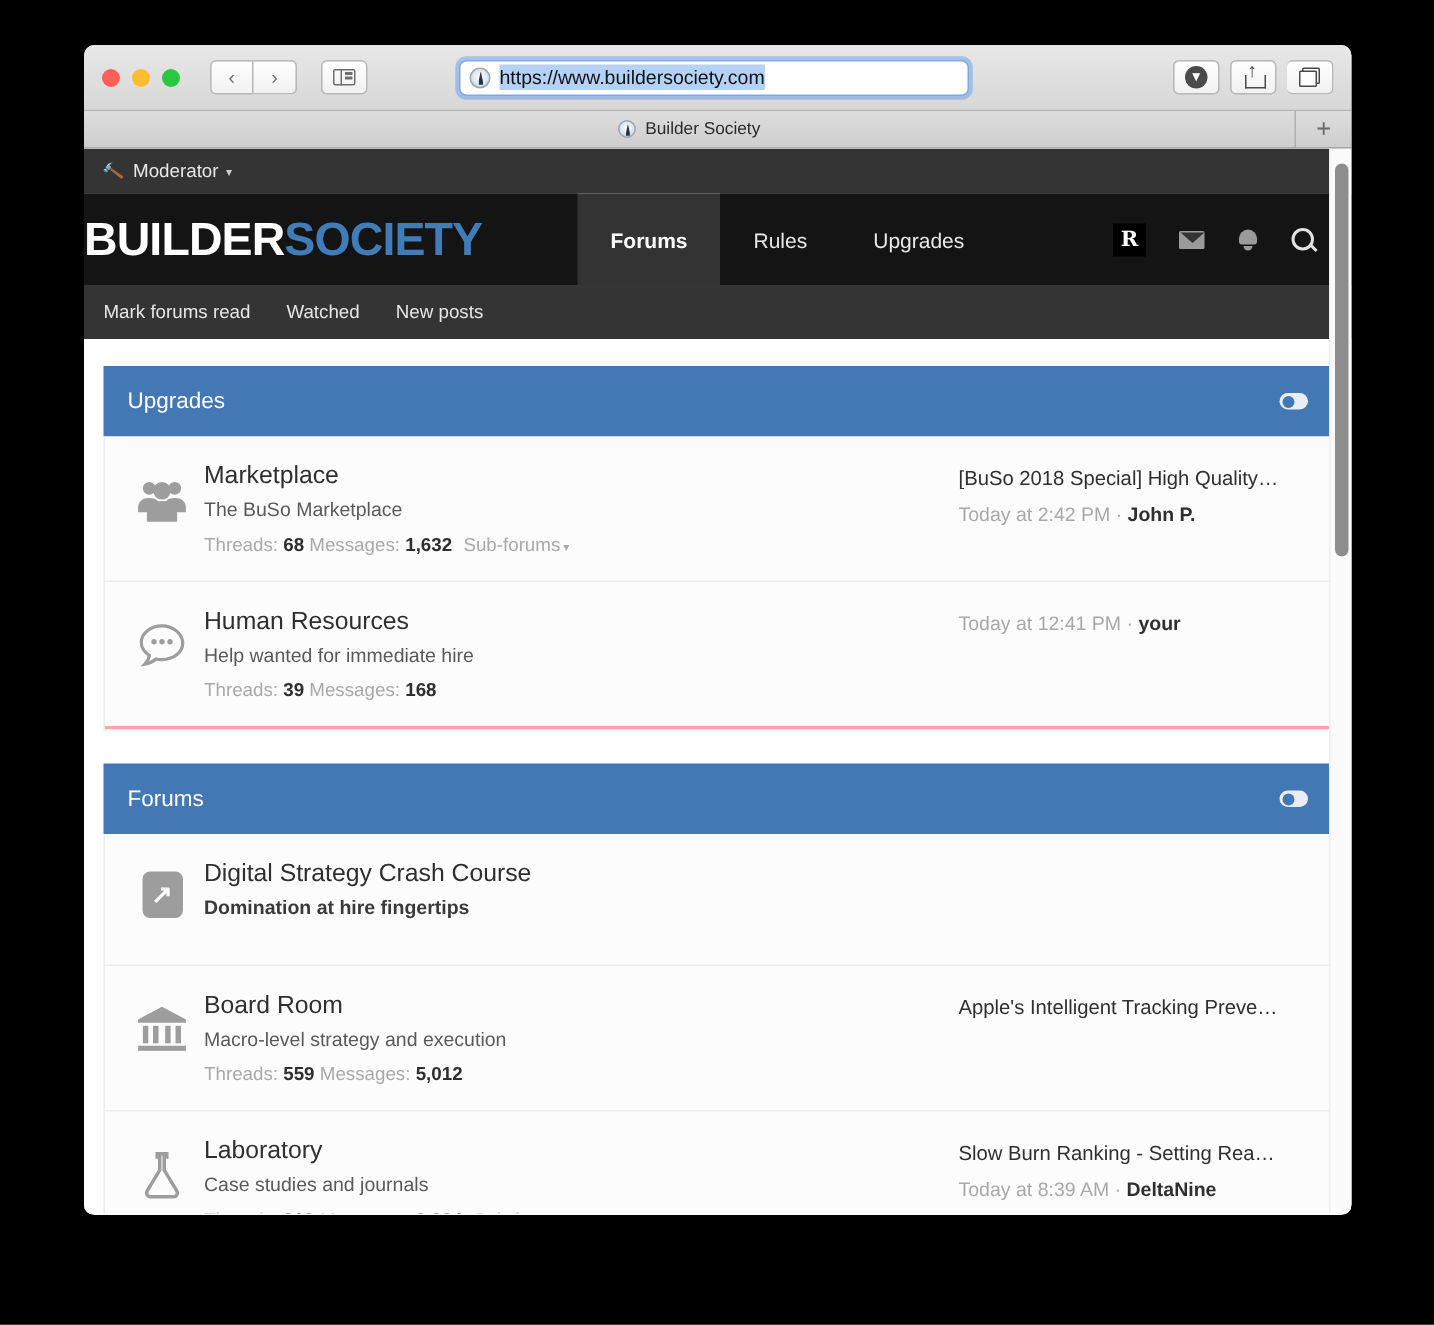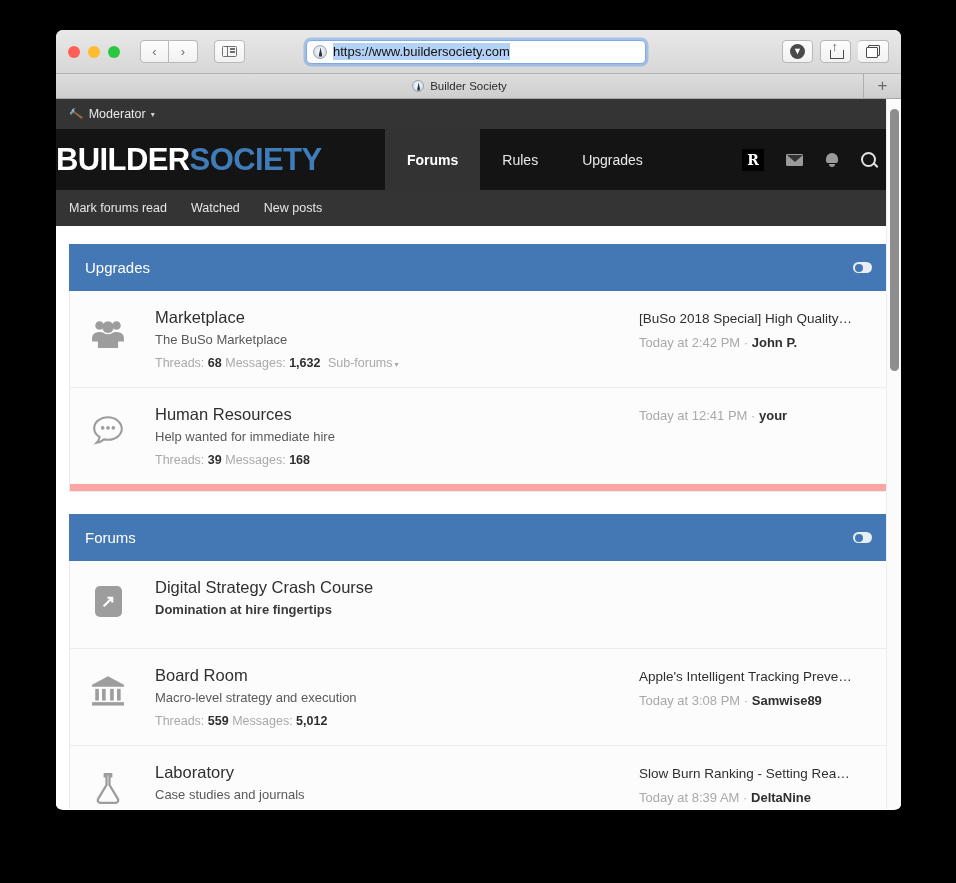--- a/index.html
+++ b/index.html
@@ -239,29 +239,29 @@
     width: 8px; height: 8px; border-radius: 50%; background: #4478b5;
   }
 
   .rows { border: 1px solid #ececec; border-top: none; background: #fcfcfc; }
   .row {
     display: flex; align-items: flex-start;
     padding: 17px 16px 17px 10px;
     border-bottom: 1px solid #ededed;
     min-height: 88px;
   }
-  .row:last-child { border-bottom: 7px solid #fca5a5; justify-content: space-between; }
+  .row:last-child { border-bottom: 2px solid #fca5a5; justify-content: space-between; }
 
   .row-icon {
     width: 56px; flex: none;
     display: flex; align-items: center; justify-content: center;
     padding-top: 8px;
     color: #9d9d9d;
   }
-  .row-main { flex: 1; min-width: 0; margin-left: 19px; }
+  .row-main { flex: 1; min-width: 0; }
   .row-title { font-size: 16.5px; color: #2f2f2f; margin-bottom: 5px; }
   .row-desc  { font-size: 13px; color: #59595a; margin-bottom: 9px; }
   .row-desc.bold { font-weight: 700; color: #3a3a3a; }
   .row-stats { font-size: 12.5px; color: #a9a9a9; }
   .row-stats b { color: #2f2f2f; font-weight: 700; }
   .row-stats .sub { color: #a9a9a9; margin-left: 4px; }
   .row-stats .sub .caret { font-size: 8px; margin-left: 2px; }
 
   .row-last { width: 232px; flex: none; padding-top: 3px; }
   .last-title {
@@ -449,21 +449,20 @@
                   <rect x="1" y="26.5" width="30" height="3.2"></rect>
                 </svg>
               </div>
               <div class="row-main">
                 <div class="row-title">Board Room</div>
                 <div class="row-desc">Macro-level strategy and execution</div>
                 <div class="row-stats"><span>Threads:</span> <b>559</b> <span>Messages:</span> <b>5,012</b></div>
               </div>
               <div class="row-last">
                 <div class="last-title">Apple's Intelligent Tracking Preve…</div>
-                <div class="last-meta"><span>Today at 3:08 PM</span> · <b>Samwise89</b></div>
               </div>
             </div>
             <div class="row">
               <div class="row-icon">
                 <svg class="ic" xmlns="http://www.w3.org/2000/svg" viewBox="0 0 32 32" width="34" height="34">
                   <path d="M13 3h6v2h-1.6v8.2l7.9 13.1c1 1.6-.2 3.7-2.1 3.7H8.8c-1.9 0-3.1-2.1-2.1-3.7l7.9-13.1V5H13z" fill="none" stroke="#9d9d9d" stroke-width="2.2"></path>
                 </svg>
               </div>
               <div class="row-main">
                 <div class="row-title">Laboratory</div>

